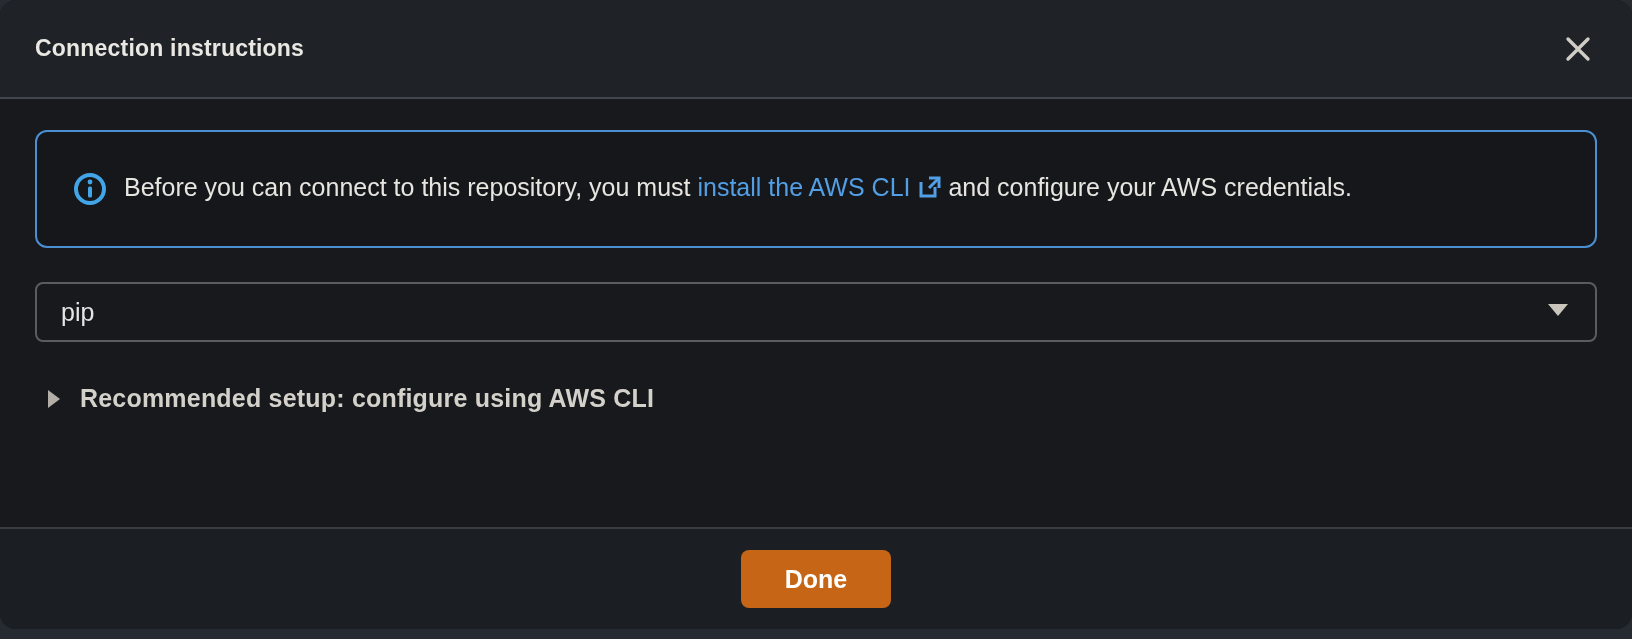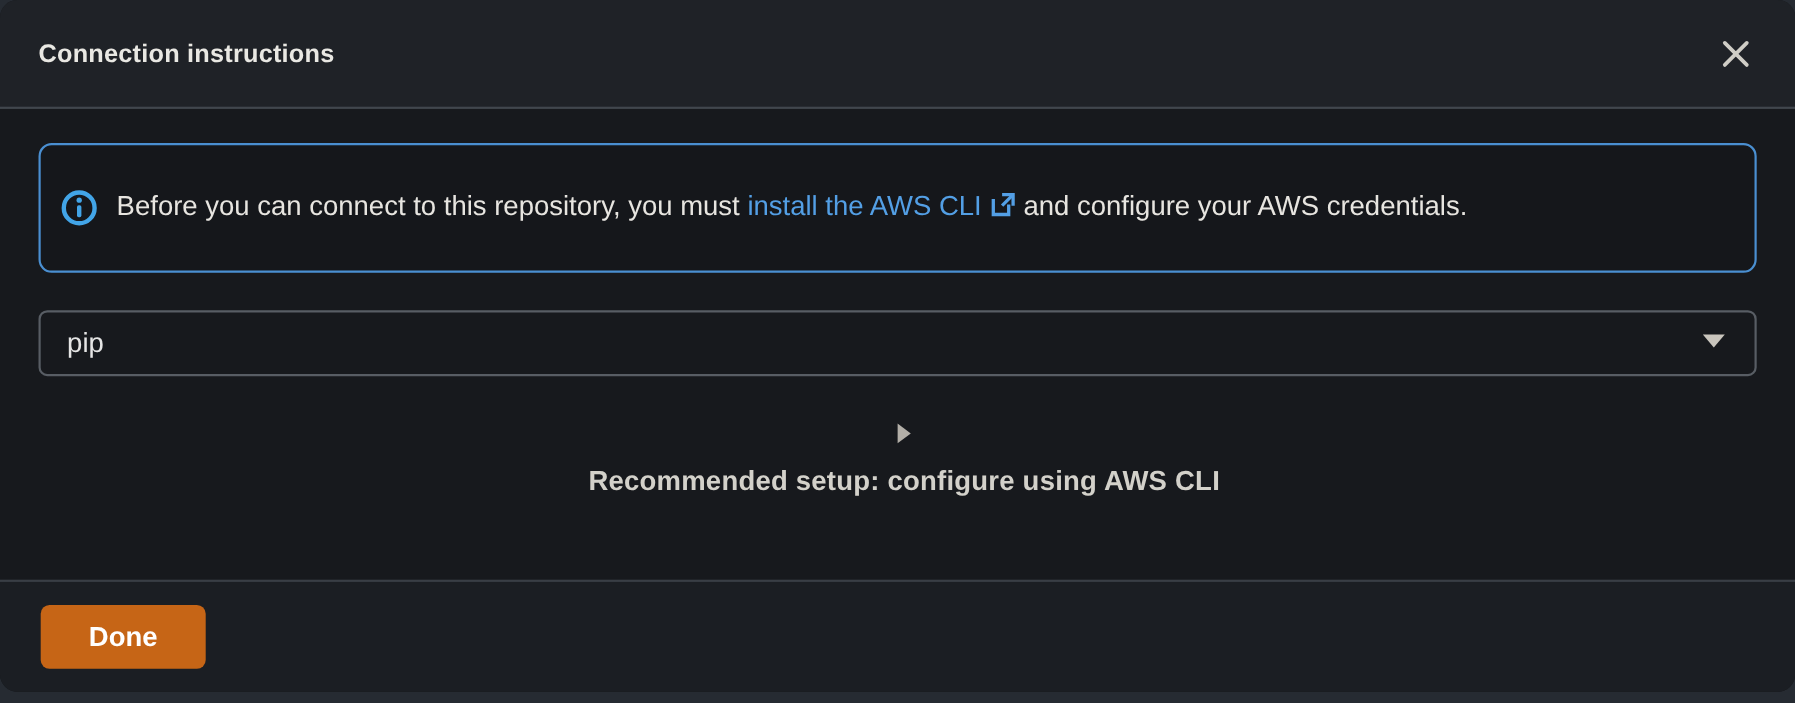--- a/index.html
+++ b/index.html
@@ -39,21 +39,21 @@
   
   .modal-content {
     flex: 1 1 auto;
     padding: 31px 35px 0 35px;
   }
   .alert-info {
     height: 118px;
     border: 2px solid #4a8fd1;
     border-radius: 12px;
     display: flex; align-items: center;
-    padding: 0 18px;
+    padding: 0 36px;
     gap: 17px;
     background: #15171b;
   }
   .alert-text {
     font-size: 25px; color: #e7e5e0; line-height: 1.3;
   }
   .alert-link {
     color: #539fe5; text-decoration: none; cursor: pointer;
     white-space: nowrap;
   }
@@ -68,34 +68,33 @@
     padding: 0 26px 0 24px;
     cursor: pointer;
   }
   .select-value { font-size: 25px; color: #e5e5e5; }
   .select-caret { color: #c9c5bd; }
   .expand-section {
     display: flex; align-items: center; gap: 19px;
     margin-top: 42px;
     cursor: pointer;
     padding-left: 12px;
-    flex-direction: column;
   }
   .expand-caret { color: #b3afa8; flex: 0 0 auto; display: flex; }
   .expand-label {
     font-size: 25px; font-weight: 700; color: #d3d1ca;
     letter-spacing: 0.2px;
   }
   
   .modal-footer {
     flex: 0 0 auto;
     height: 102px;
     background: #1b1e23;
     border-top: 2px solid #393e45;
-    display: flex; align-items: center; justify-content: flex-start;
+    display: flex; align-items: center; justify-content: center;
     padding: 0 37px;
   }
   .done-btn {
     min-width: 150px; height: 58px;
     background: #c66516;
     color: #ffffff;
     border: none; border-radius: 8px;
     font-family: "Liberation Sans", sans-serif;
     font-size: 25px; font-weight: 700;
     cursor: pointer;

